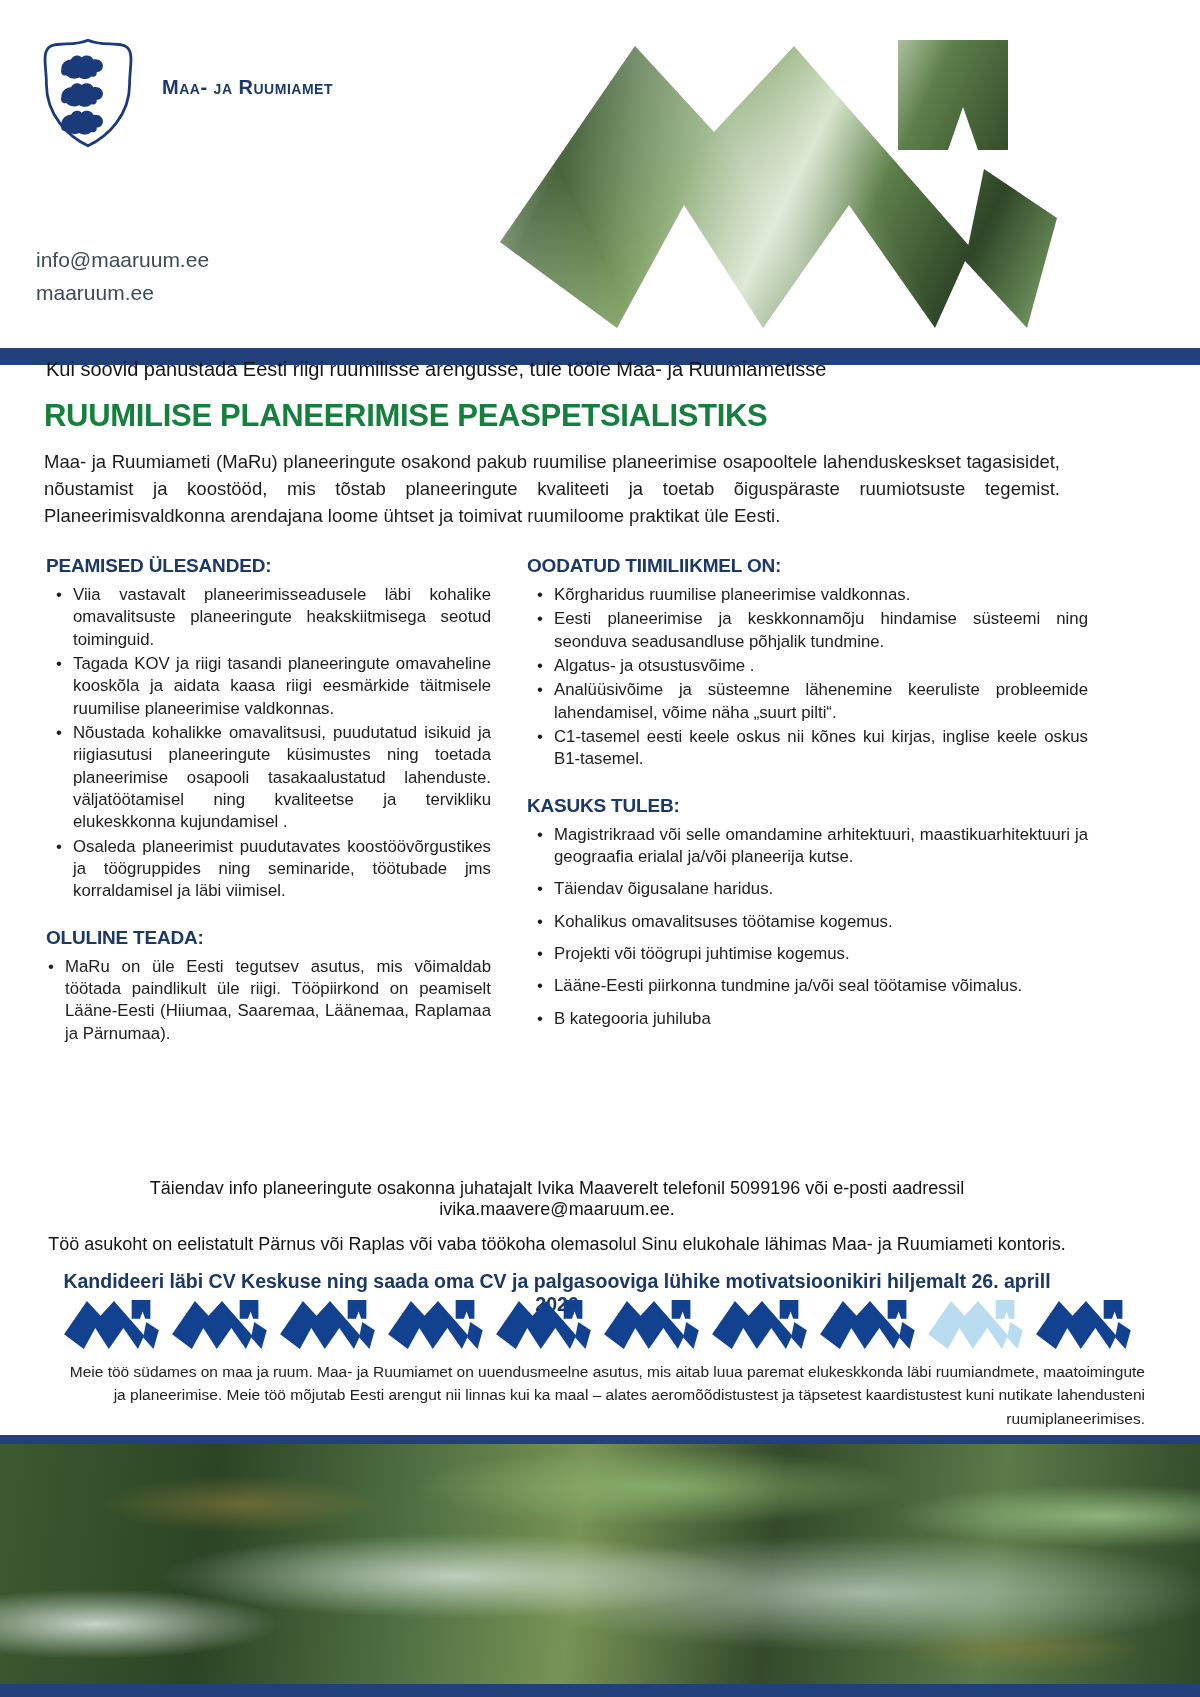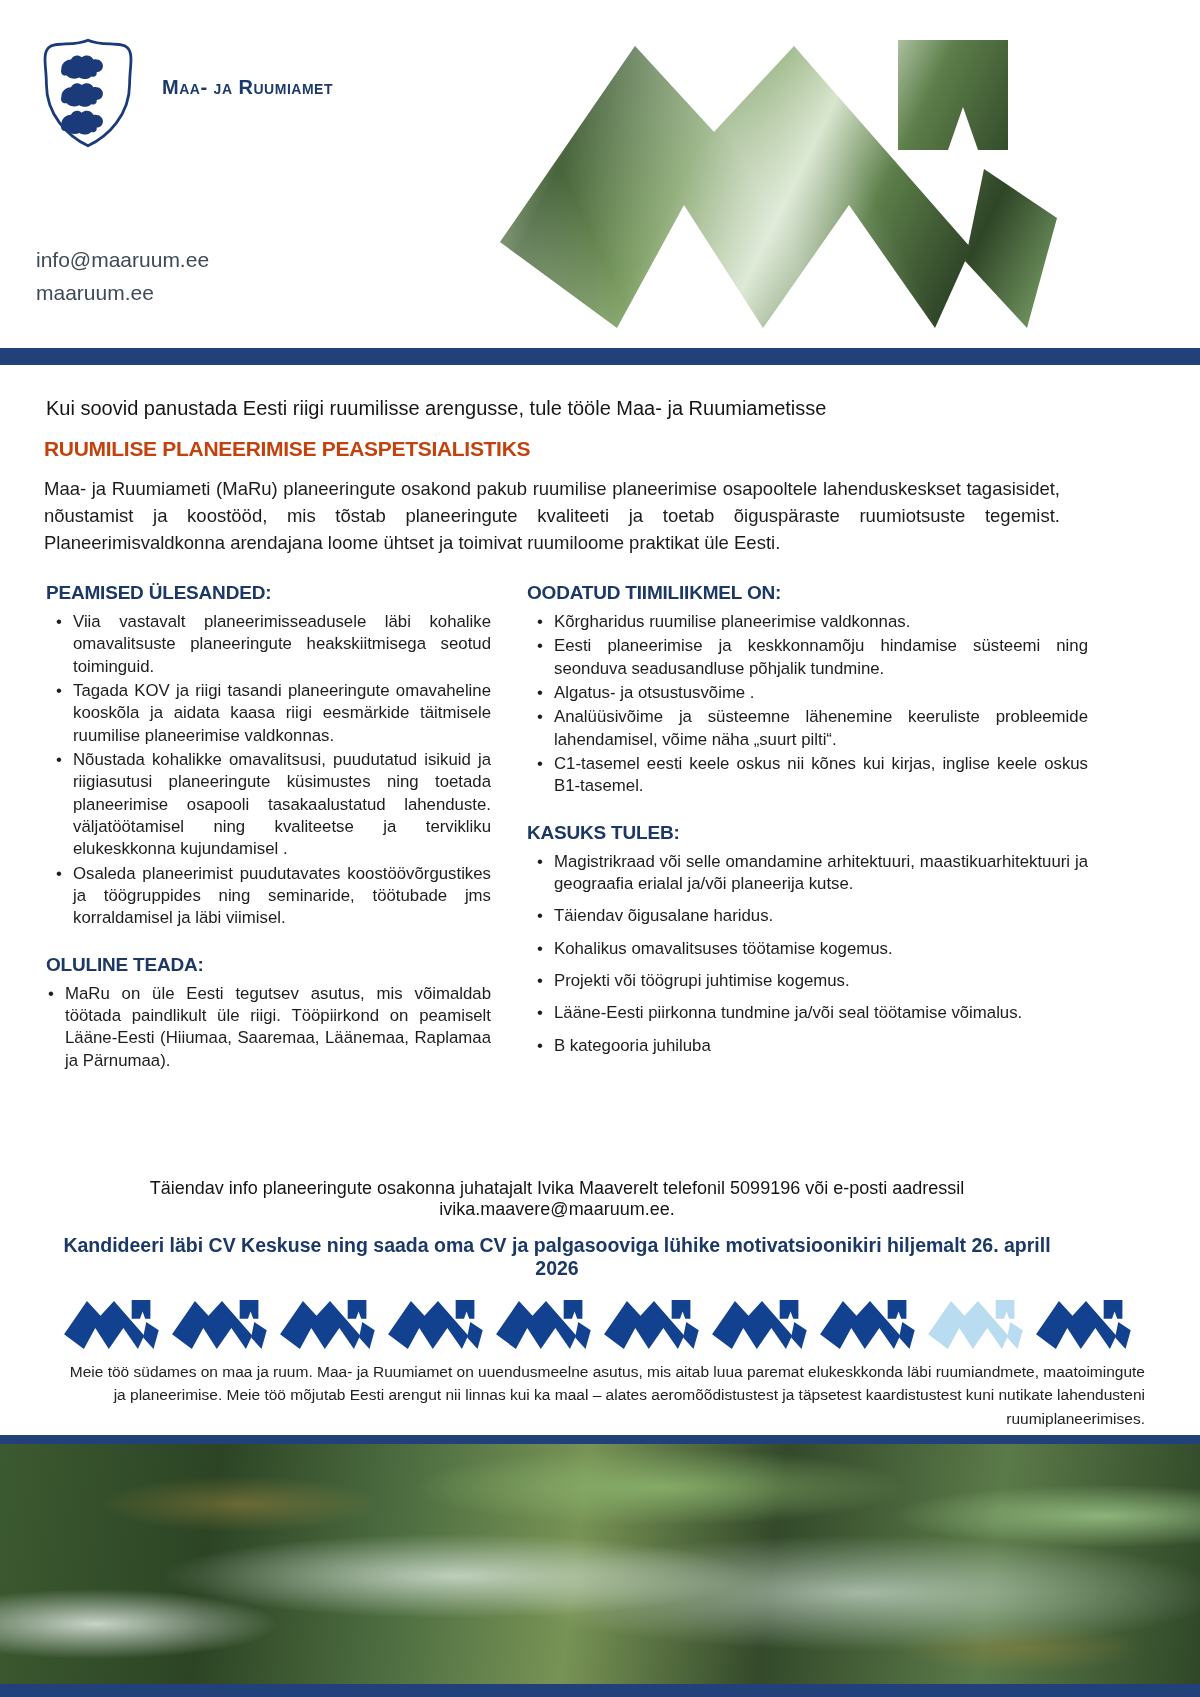--- a/index.html
+++ b/index.html
@@ -10,23 +10,23 @@
   
   .coa{position:absolute;left:40px;top:36px;width:96px;height:114px;}
   .brand-name{
     position:absolute;left:162px;top:76px;font-variant:small-caps;font-weight:700;
     font-size:20px;letter-spacing:.5px;color:#1b3a6b;
   }
   .photo-mask{position:absolute;left:488px;top:33px;width:612px;height:302px;}
   .contact{position:absolute;left:36px;top:244px;font-size:21px;line-height:1.55;color:#3d4a57;}
   .top-bar{position:absolute;left:0;top:348px;width:1200px;height:17px;background:#22407a;}
   
-  .main{position:absolute;left:0;top:387px;width:1200px;}
+  .main{position:absolute;left:0;top:348px;width:1200px;}
   .tagline{margin:10px 45px 0 46px;font-size:20px;color:#161616;}
-  .job-title{margin:17px 44px 0 44px;font-size:21px;font-weight:700;color:#c2410c;letter-spacing:-.3px;}
+  .job-title{margin:17px 44px 0 44px;font-size:31px;font-weight:700;color:#15803d;letter-spacing:-.3px;}
   .job-desc{
     margin:14px 140px 0 44px;font-size:18.5px;line-height:1.46;text-align:justify;color:#1c1c1c;
   }
   .columns{margin:26px 112px 0 46px;display:grid;grid-template-columns:445px 1fr;column-gap:36px;}
   .sec-h{font-size:19px;font-weight:700;color:#1b3866;letter-spacing:-.2px;margin:0 0 7px 0;}
   ul.blist{list-style:none;margin:0;padding:0 0 0 10px;}
   ul.blist li{
     position:relative;padding-left:17px;font-size:16.8px;line-height:1.33;
     text-align:justify;color:#1d1d1d;margin-bottom:2px;
   }
@@ -154,20 +154,21 @@
             <li>Lääne-Eesti piirkonna tundmine ja/või seal töötamise võimalus.</li>
             <li>B kategooria juhiluba</li>
           </ul>
       </div>
     </div>
   </div>
 </div>
 
 <div class="footer-block">
   <div class="contact-line">Täiendav info planeeringute osakonna juhatajalt Ivika Maaverelt telefonil 5099196 või e-posti aadressil ivika.maavere@maaruum.ee.</div>
+  <div class="location-line">Töö asukoht on eelistatult Pärnus või Raplas või vaba töökoha olemasolul Sinu elukohale lähimas Maa- ja Ruumiameti kontoris.</div>
   <div class="apply-line">Kandideeri läbi CV Keskuse ning saada oma CV ja palgasooviga lühike motivatsioonikiri hiljemalt 26. aprill 2026</div>
 </div>
 
 <svg class="zigzag-band" viewBox="0 0 1086 52" aria-hidden="true">
   <defs>
     <symbol id="mm" viewBox="0 0 100 50">
       <polygon points="2,34 24,2 37,16 50,2 79,35 73,48 59,28 45,48 32,28 21,48"></polygon>
       <polygon points="67,1 85,1 85,19 80,19 77.5,12 75,19 67,19"></polygon>
       <polygon points="81,22 93,30 88,48 78,37"></polygon>
     </symbol>

